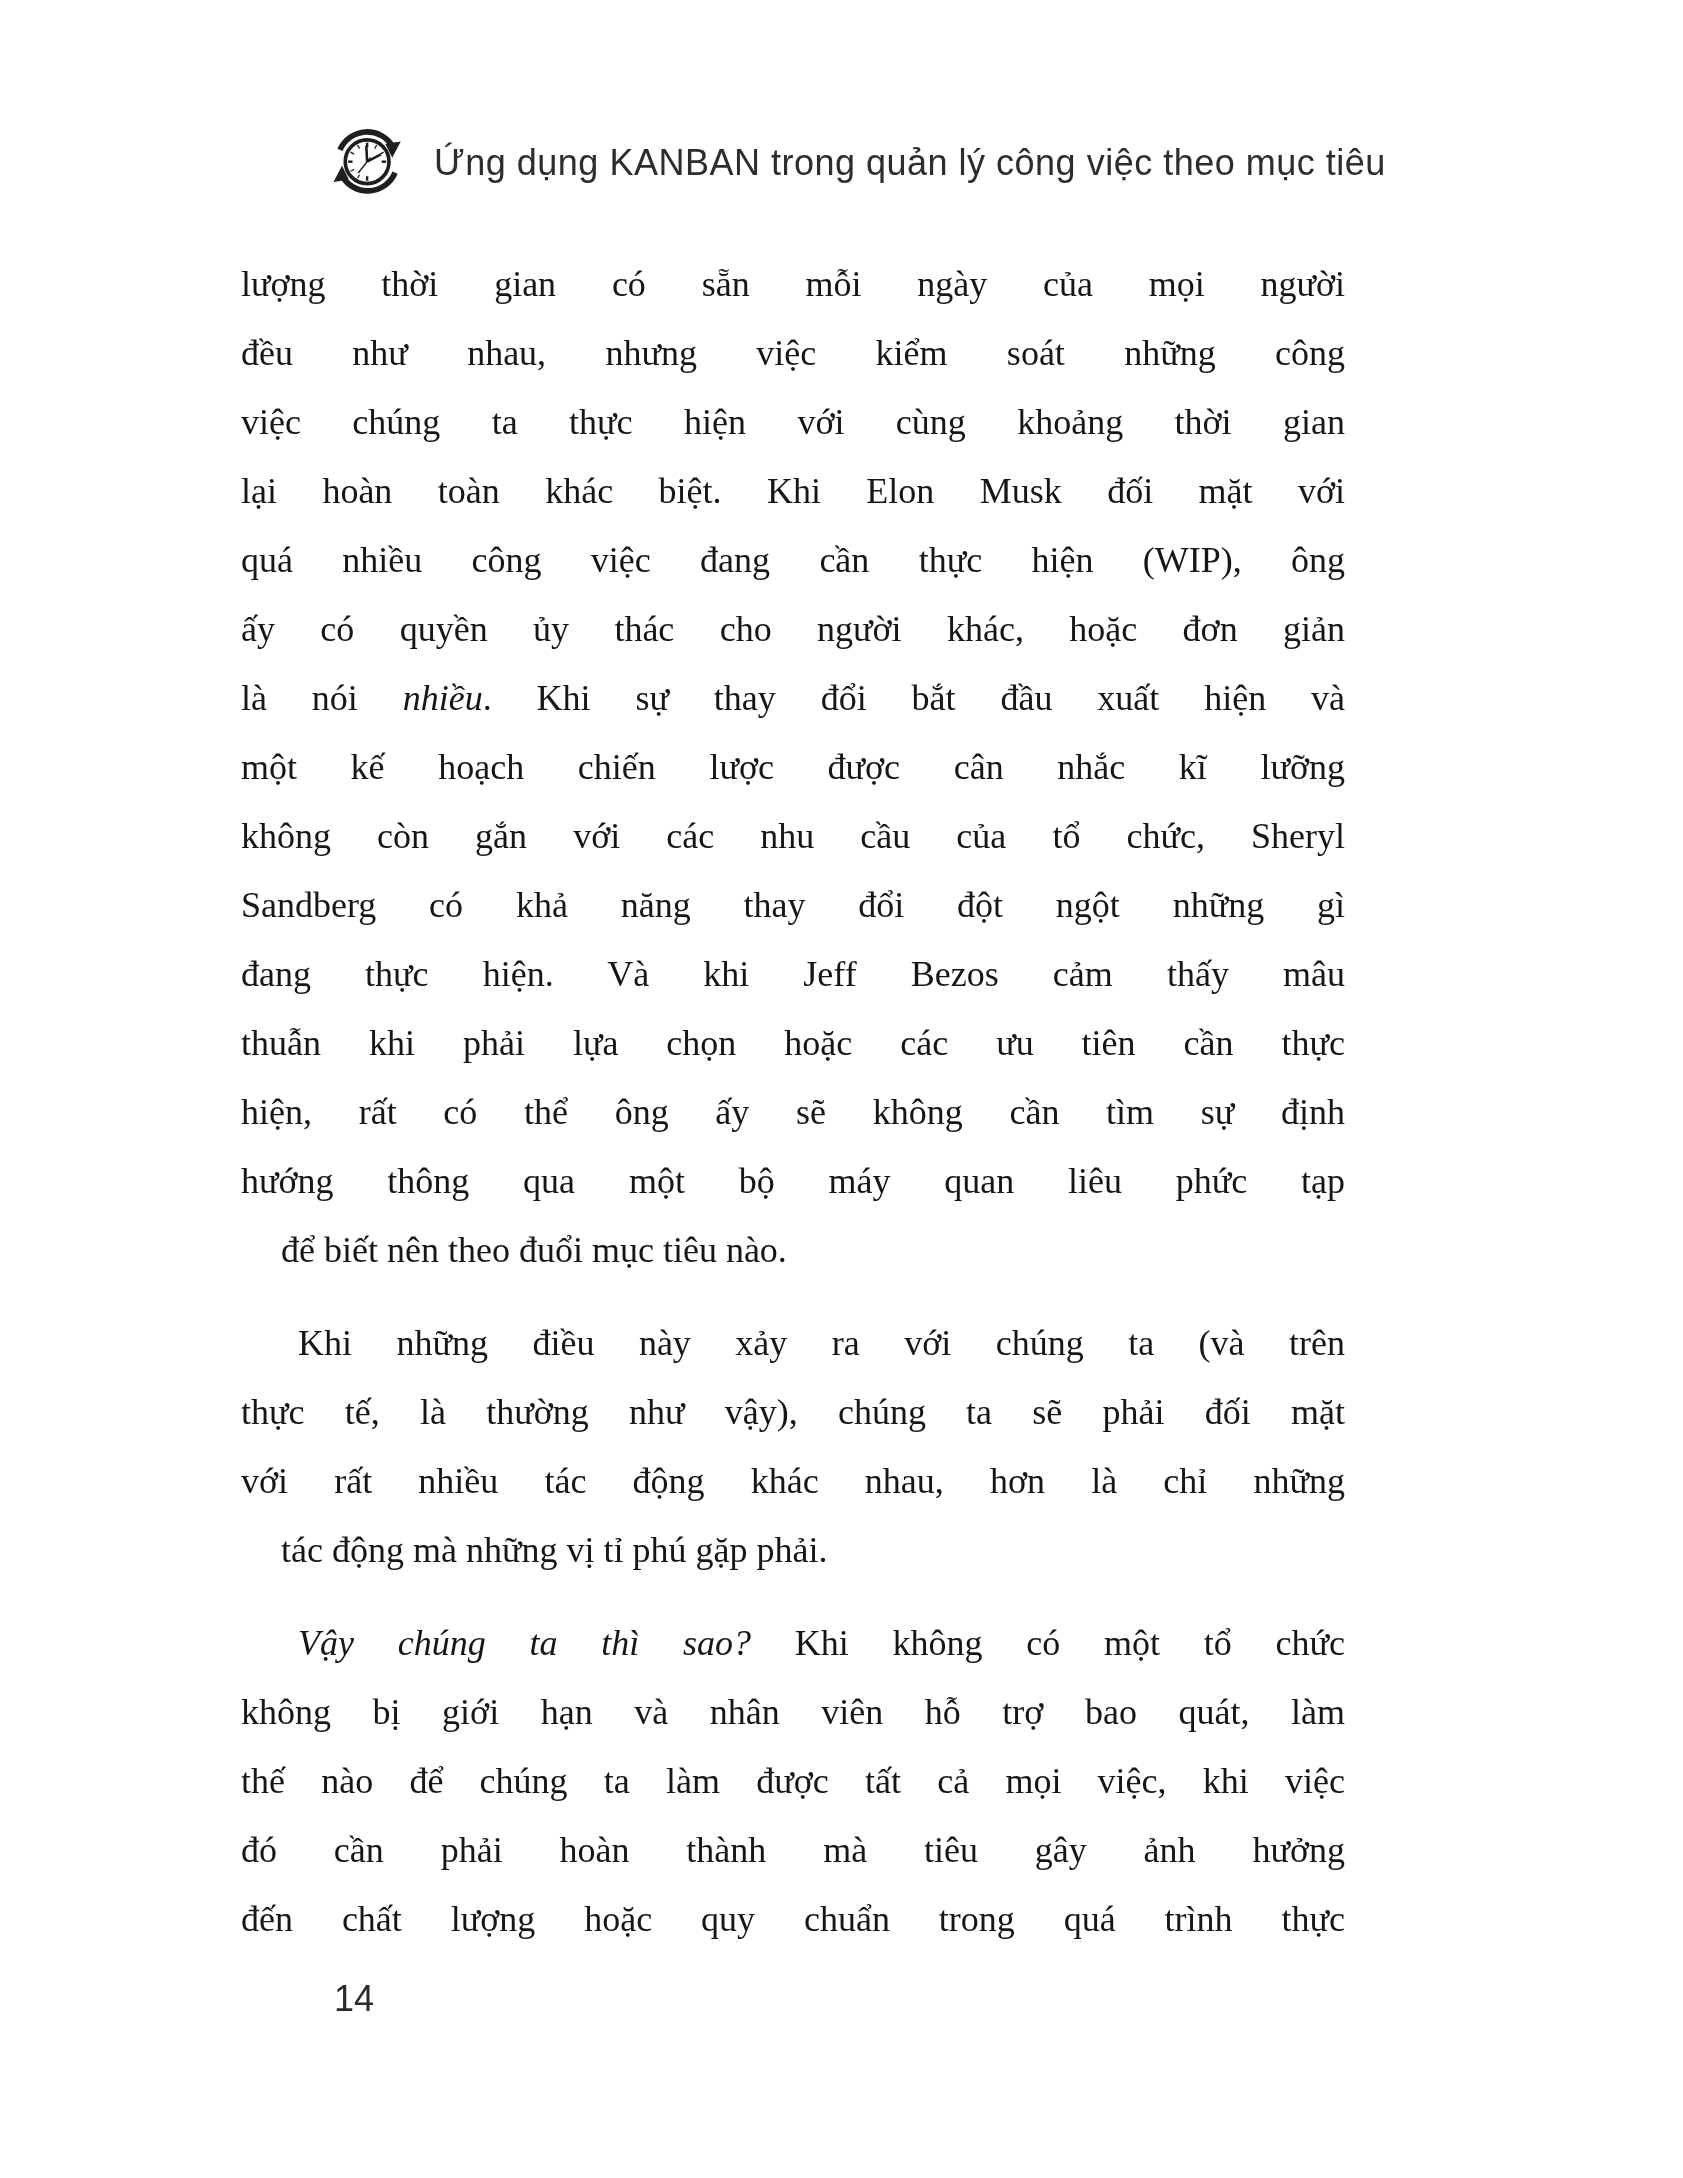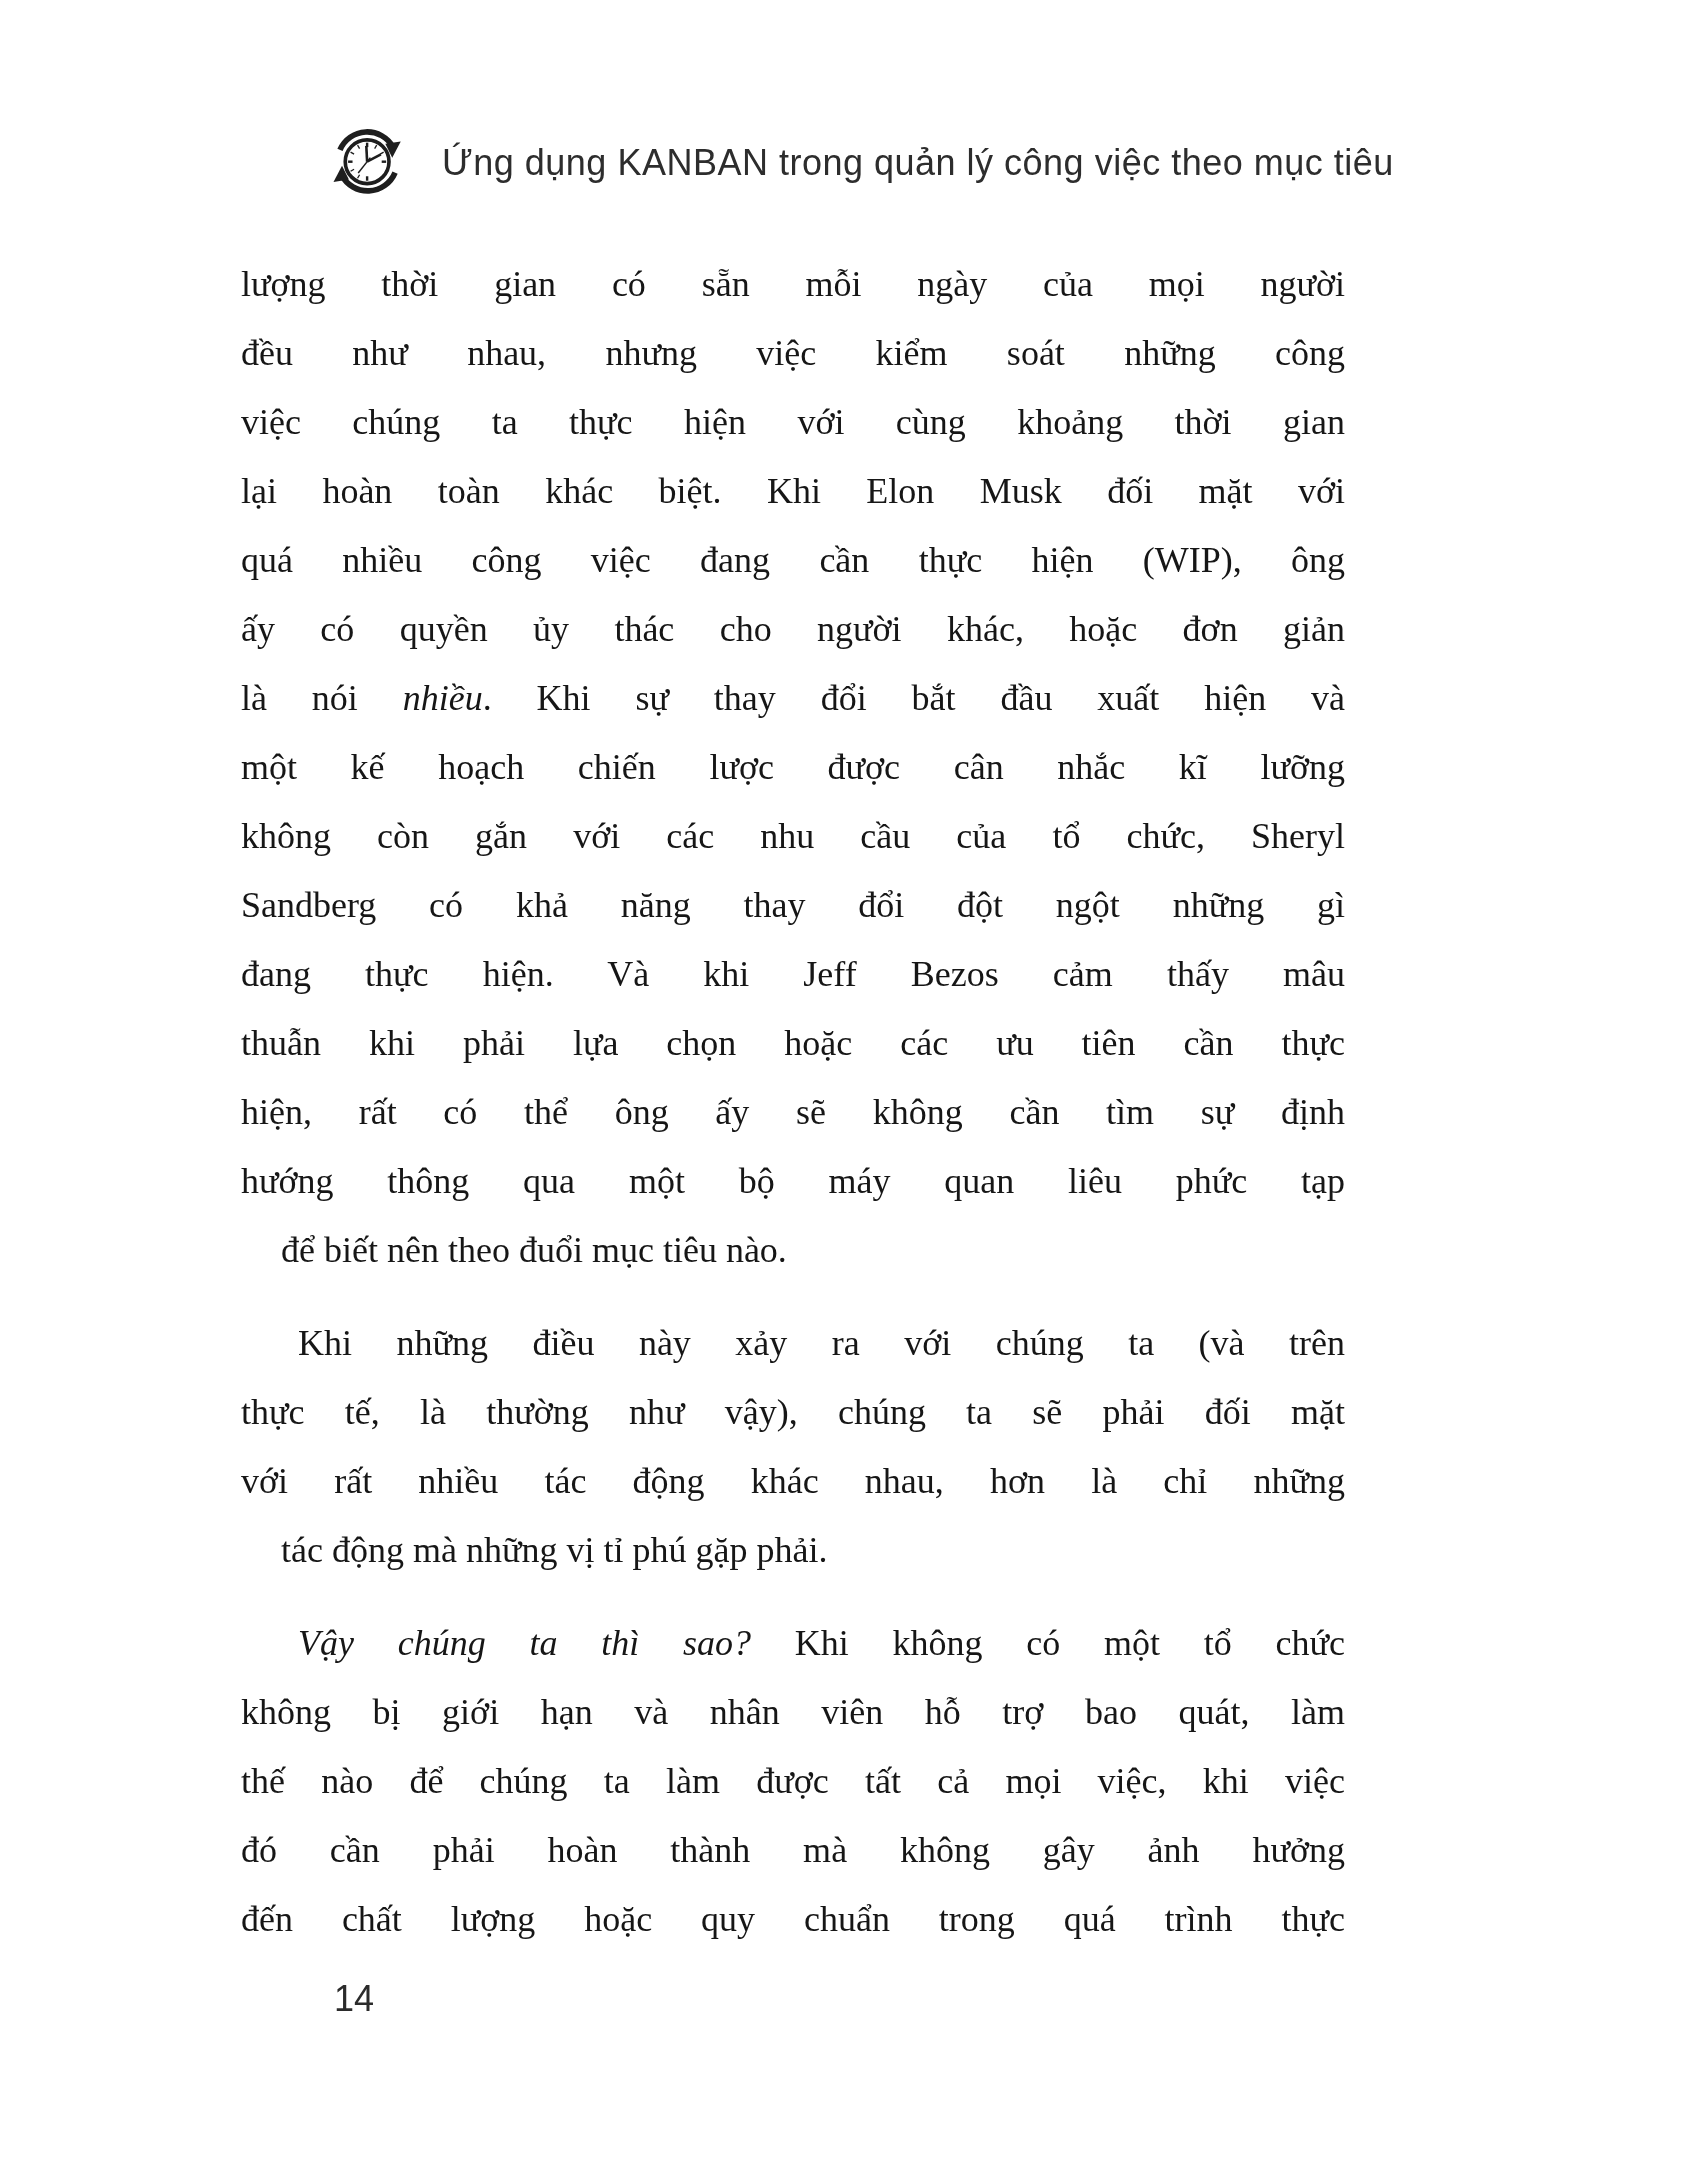--- a/index.html
+++ b/index.html
@@ -11,21 +11,21 @@
     overflow: hidden;
     color: #1a1a1a;
   }
   .header {
     position: absolute;
     left: 323px;
     top: 121px;
     height: 83px;
     display: flex;
     align-items: center;
-    gap: 34px;
+    gap: 26px;
   }
   .clock-icon { width: 85px; height: 81px; flex: 0 0 auto; }
   .header-title {
     font-family: "Liberation Sans", "DejaVu Sans", sans-serif;
     font-size: 36px;
     letter-spacing: 0.5px;
     color: #2d2d2d;
     white-space: nowrap;
   }
   .body-text {
@@ -126,21 +126,21 @@
       <div class="line indent">Khi những điều này xảy ra với chúng ta (và trên</div>
       <div class="line">thực tế, là thường như vậy), chúng ta sẽ phải đối mặt</div>
       <div class="line">với rất nhiều tác động khác nhau, hơn là chỉ những</div>
       <div class="line flush">tác động mà những vị tỉ phú gặp phải.</div>
     </div>
 
     <div class="para">
       <div class="line indent"><span class="em">Vậy chúng ta thì sao?</span><span> Khi không có một tổ chức</span></div>
       <div class="line">không bị giới hạn và nhân viên hỗ trợ bao quát, làm</div>
       <div class="line">thế nào để chúng ta làm được tất cả mọi việc, khi việc</div>
-      <div class="line">đó cần phải hoàn thành mà không gây ảnh hưởng</div>
+      <div class="line">đó cần phải hoàn thành mà tiêu gây ảnh hưởng</div>
       <div class="line">đến chất lượng hoặc quy chuẩn trong quá trình thực</div>
     </div>
 
   </div>
 
   <div class="page-number">14</div>
 
 </div>
 
 

